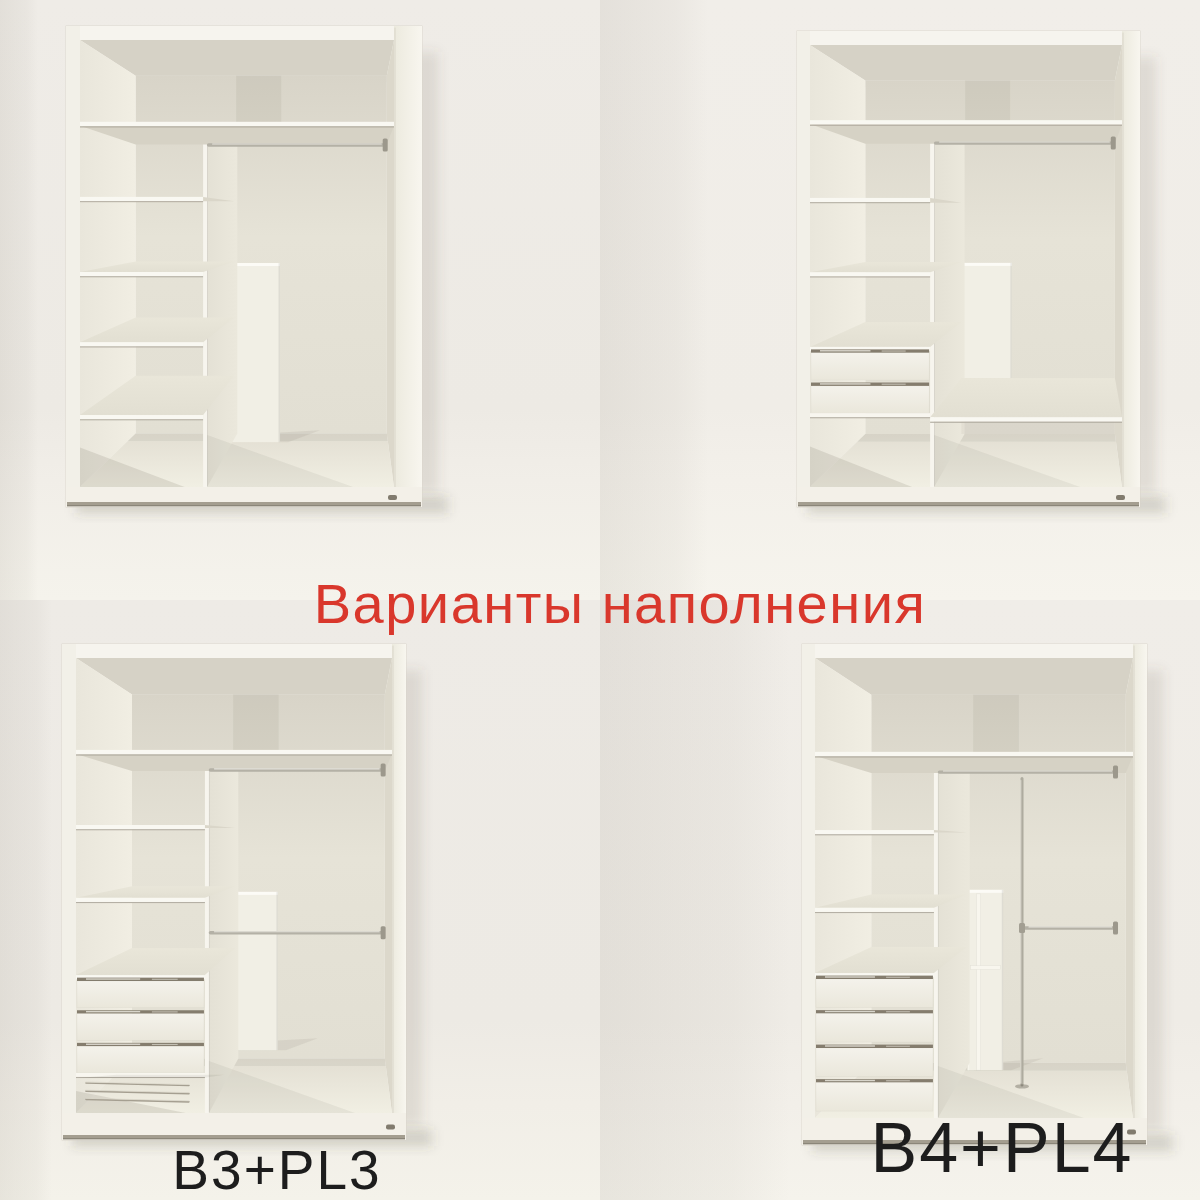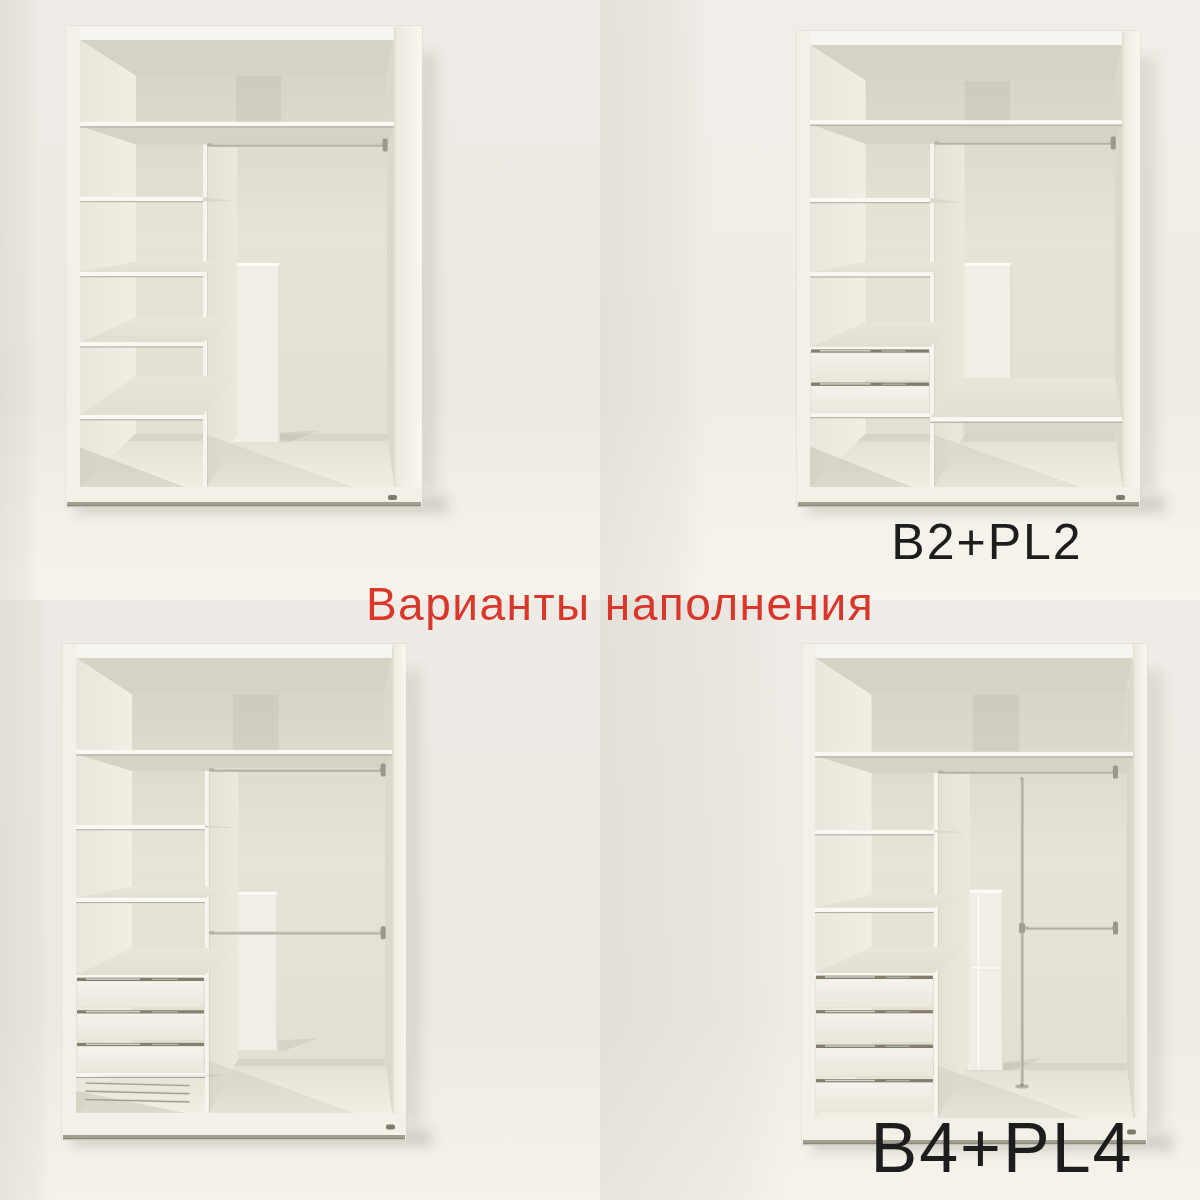--- a/index.html
+++ b/index.html
@@ -200,21 +200,20 @@
         <rect x="220" y="383.236" width="50.4504" height="1.4" fill="#d8d5cb"></rect>
         <rect x="281.6576" y="383.636" width="24.024" height="1.1" fill="#c2beb2"></rect>
         <rect x="211" y="385.936" width="118.12" height="27.24999999999998" fill="url(#b2-drw)" stroke="rgba(0,0,0,0.04)" stroke-width="0.6"></rect>
         <rect x="210" y="413.186" width="120.12" height="4" fill="#f8f6ef"></rect>
         <rect x="210" y="417.186" width="120.12" height="1.1" fill="#b5b0a5"></rect>
         <polygon points="334.1,487.0 480.1,487.0 334.1,435.0" fill="rgba(95,89,75,0.08)"></polygon>
         <line x1="335.616" y1="143.124" x2="513.264" y2="143.124" stroke="#b4b1a6" stroke-width="3.4" stroke-linecap="round"></line>
         <line x1="339.616" y1="142.024" x2="509.264" y2="142.024" stroke="#e8e6de" stroke-width="1.1" stroke-linecap="round"></line>
         <rect x="510.764" y="136.624" width="5" height="13" fill="#9c988c" rx="1.5"></rect>
       </svg>
-    <div class="vlabel" id="label-b2" style="left: 387px; top: 542px; font-size: 50px; color: rgb(29, 29, 29);">B2+PL2</div>
   </div>
 
   <div class="quad q-bl">
     <svg class="ward" id="svg-b3" width="600" height="600" viewBox="0 0 600 600" role="img">
         <defs>
           <linearGradient id="b3-back" x1="0" y1="0" x2="0" y2="1">
             <stop offset="0" stop-color="#d8d4c8"></stop>
             <stop offset="0.45" stop-color="#e6e3d7"></stop>
             <stop offset="1" stop-color="#e2dfd3"></stop>
           </linearGradient>
@@ -307,20 +306,21 @@
         <line x1="86" y1="499.34999999999997" x2="188.928" y2="501.84999999999997" stroke="#a59f91" stroke-width="1.6" stroke-linecap="round"></line>
         <line x1="86" y1="498.34999999999997" x2="188.928" y2="500.84999999999997" stroke="#ddd9cd" stroke-width="0.8" stroke-linecap="round"></line>
         <polygon points="208.9,513.0 354.9,513.0 208.9,461.0" fill="rgba(95,89,75,0.08)"></polygon>
         <line x1="210.456" y1="169.93" x2="383.152" y2="169.93" stroke="#b4b1a6" stroke-width="3.4" stroke-linecap="round"></line>
         <line x1="214.456" y1="168.83" x2="379.152" y2="168.83" stroke="#e8e6de" stroke-width="1.1" stroke-linecap="round"></line>
         <rect x="380.652" y="163.43" width="5" height="13" fill="#9c988c" rx="1.5"></rect>
         <line x1="210.456" y1="332.82" x2="383.152" y2="332.82" stroke="#b4b1a6" stroke-width="3.4" stroke-linecap="round"></line>
         <line x1="214.456" y1="331.71999999999997" x2="379.152" y2="331.71999999999997" stroke="#e8e6de" stroke-width="1.1" stroke-linecap="round"></line>
         <rect x="380.652" y="326.32" width="5" height="13" fill="#9c988c" rx="1.5"></rect>
       </svg>
+    <div class="vlabel" id="label-b3" style="left: 277px; top: 570px; font-size: 55px; color: rgb(29, 29, 29);">B3+PL3</div>
   </div>
 
   <div class="quad q-br">
     <svg class="ward" id="svg-b4" width="600" height="600" viewBox="0 0 600 600" role="img">
         <defs>
           <linearGradient id="b4-back" x1="0" y1="0" x2="0" y2="1">
             <stop offset="0" stop-color="#d8d4c8"></stop>
             <stop offset="0.45" stop-color="#e6e3d7"></stop>
             <stop offset="1" stop-color="#e2dfd3"></stop>
           </linearGradient>
@@ -416,14 +416,14 @@
         <line x1="343.476" y1="170.98" x2="511.51" y2="170.98" stroke="#e8e6de" stroke-width="1.1" stroke-linecap="round"></line>
         <rect x="513.01" y="165.57999999999998" width="5" height="13" fill="#9c988c" rx="1.5"></rect>
         <line x1="425.01800000000003" y1="328.02" x2="515.51" y2="328.02" stroke="#b4b1a6" stroke-width="3.4" stroke-linecap="round"></line>
         <line x1="429.01800000000003" y1="326.91999999999996" x2="511.51" y2="326.91999999999996" stroke="#e8e6de" stroke-width="1.1" stroke-linecap="round"></line>
         <rect x="513.01" y="321.52" width="5" height="13" fill="#9c988c" rx="1.5"></rect>
         <rect x="419.01800000000003" y="323.02" width="6" height="10" fill="#a29e92" rx="1.5"></rect>
       </svg>
     <div class="vlabel" id="label-b4" style="left: 402px; top: 548px; font-size: 70px; color: rgb(29, 29, 29);">B4+PL4</div>
   </div>
 
-  <div id="title" style="left: 620px; top: 604px; font-size: 46px; color: rgb(217, 55, 44);">Варианты наполнения</div>
+  <div id="title" style="left: 620px; top: 604px; font-size: 56px; color: rgb(217, 55, 44);">Варианты наполнения</div>
 </div>
 
 </body></html>

